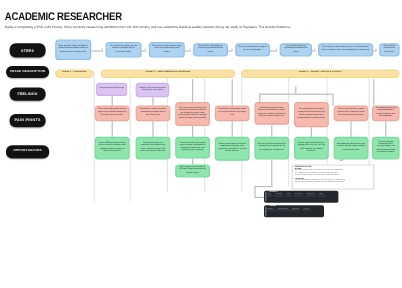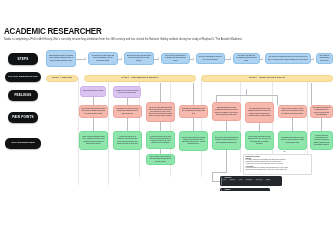--- a/index.html
+++ b/index.html
@@ -3,21 +3,21 @@
 <meta charset="utf-8">
 <style>
   html,body{margin:0;padding:0;}
   body{
     width:335px;height:191px;overflow:hidden;
     background:#ffffff;
     font-family:"Liberation Sans",sans-serif;
     color:#1a1a1a;
     position:relative;
   }
-  #canvas{position:absolute;left:0;top:0;width:335px;height:191px;margin-top:17px;}
+  #canvas{position:absolute;left:0;top:0;width:335px;height:191px;}
 
   
   .title{
     position:absolute;left:4px;top:9px;
     font-size:8px;font-weight:700;letter-spacing:-0.2px;
     color:#111;white-space:nowrap;
     transform:scaleY(1.15);transform-origin:left top;
   }
   .subtitle{
     position:absolute;left:4px;top:21px;

